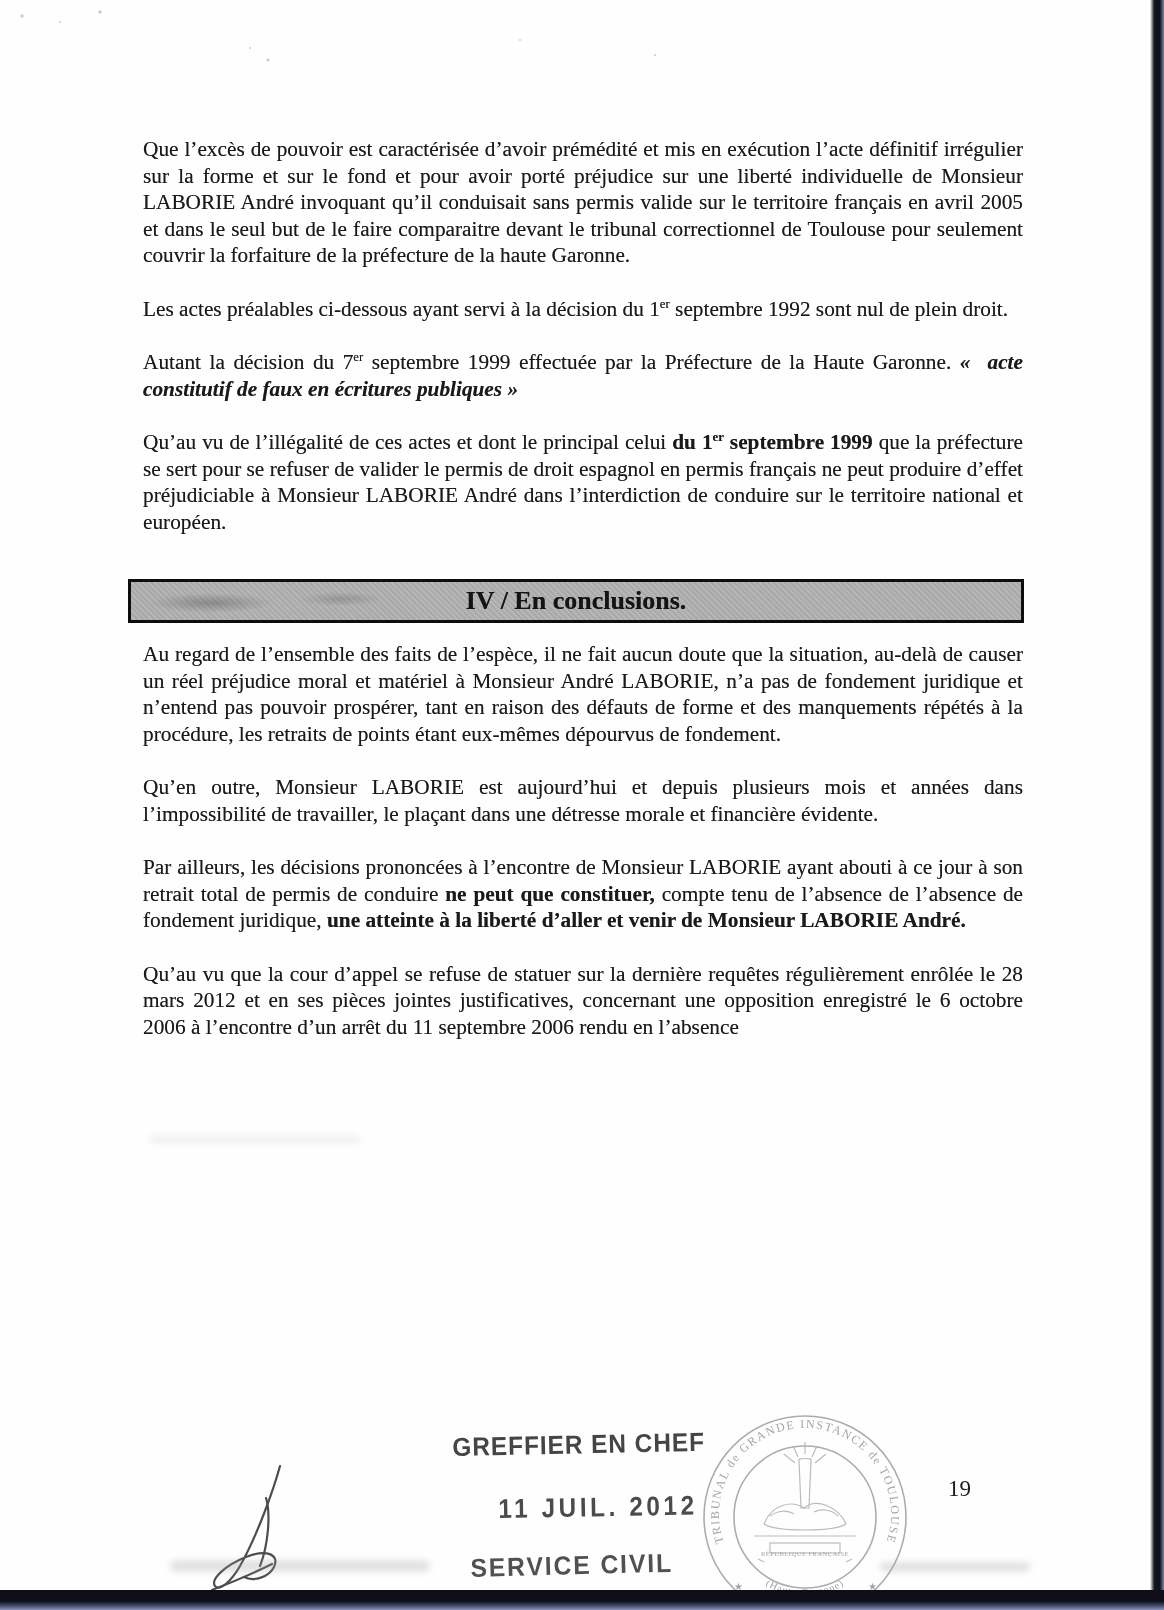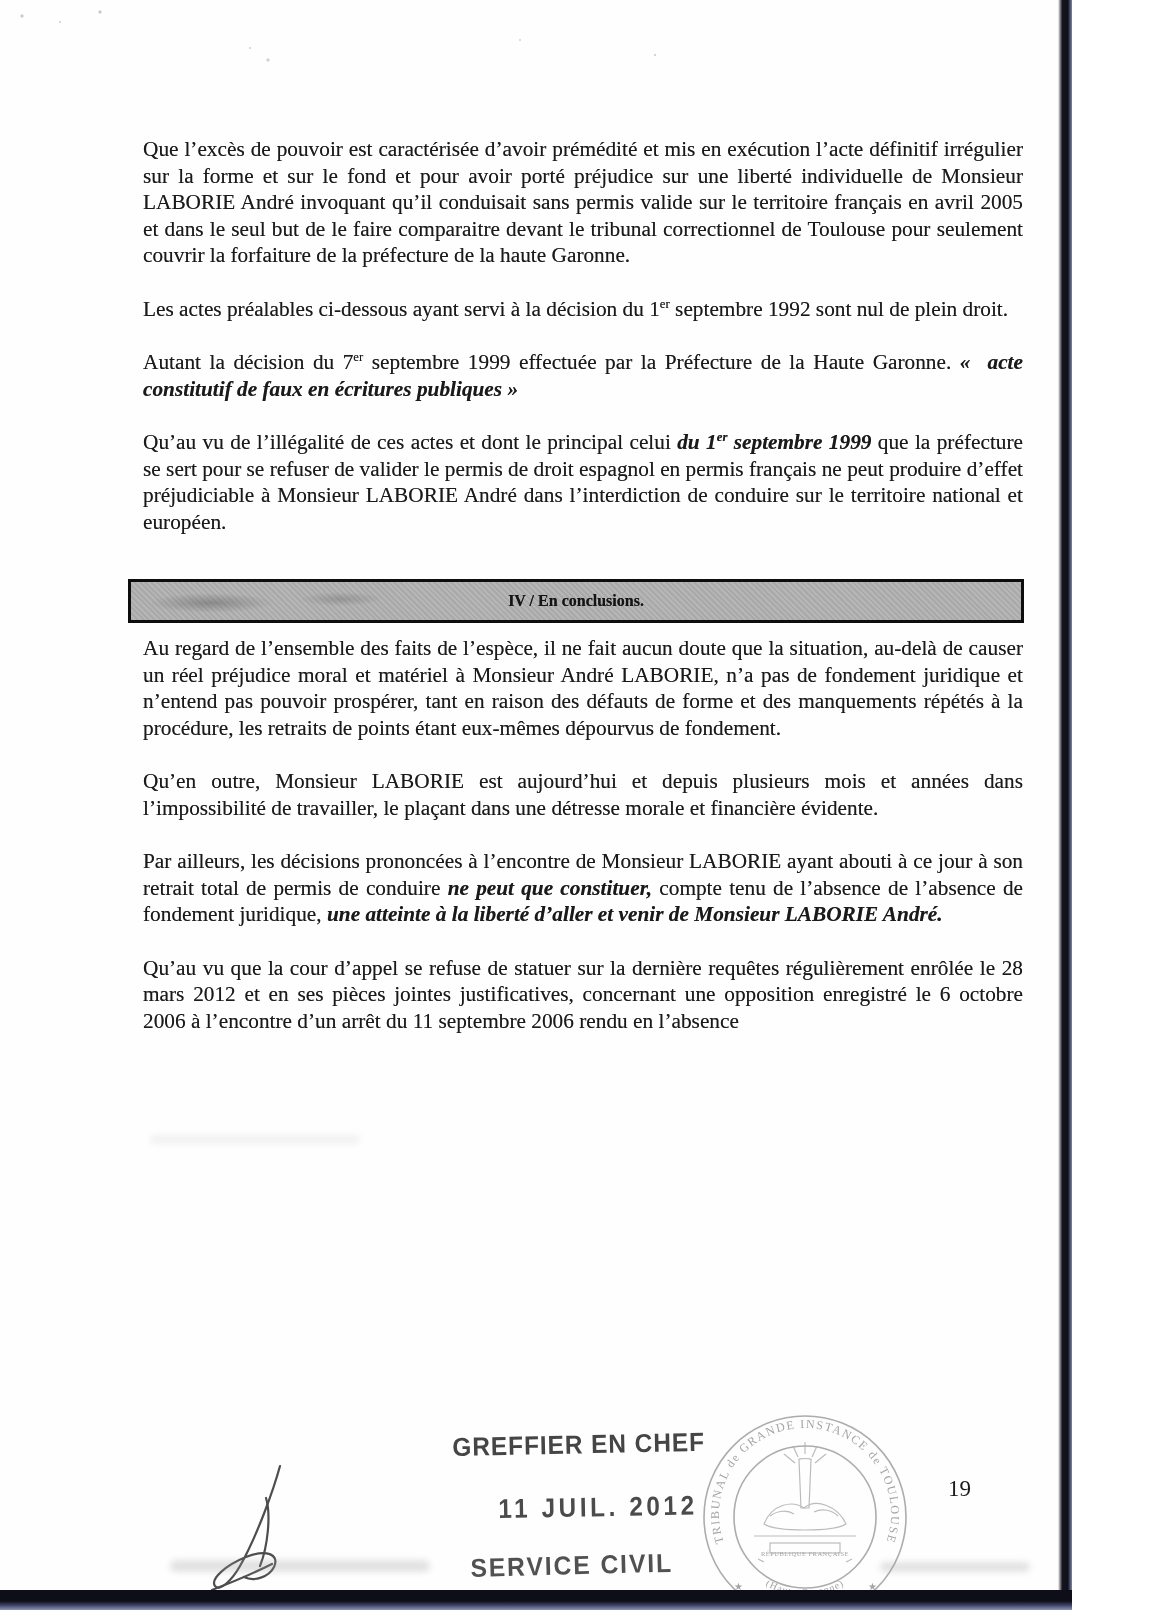--- a/index.html
+++ b/index.html
@@ -2,21 +2,21 @@
 <html lang="fr"><head>
 <meta charset="utf-8">
 <style>
   html,body { margin:0; padding:0; }
   body {
     width:1164px; height:1610px;
     background:#ffffff;
     font-family:"Liberation Serif","DejaVu Serif",serif;
   }
   .page {
-    position:relative; width:1072px; height:1610px;
+    position:relative; width:1164px; height:1610px;
     background:#fefefe; overflow:hidden;
   }
 
   
   .speckles {
     position:absolute; left:0; top:0; width:700px; height:90px;
     background:
       radial-gradient(circle 3px at 22px 16px, #c2c2c6 0 40%, transparent 70%),
       radial-gradient(circle 2px at 60px 22px, #cfcfd2 0 40%, transparent 70%),
       radial-gradient(circle 3px at 100px 12px, #bfbfc4 0 40%, transparent 70%),
@@ -40,36 +40,36 @@
   .content {
     position:absolute; left:143px; top:136px; width:880px;
     color:#1a1a1a;
   }
   .content p {
     margin:0 0 27px 0;
     font-size:21.3px; line-height:26.5px;
     text-align:justify;
     text-shadow:0 0 .4px rgba(20,20,20,.55);
   }
-  .seg-b  { font-weight:bold;font-style:italic; }
+  .seg-b  { font-weight:bold; }
   .seg-bi { font-weight:bold; font-style:italic; }
   .seg-sup{ vertical-align:super; font-size:.6em; line-height:0; }
 
   .section-bar {
     position:relative;
-    margin:44px 0 12px -15px; width:calc(100% + 16px);
+    margin:44px 0 18px -15px; width:calc(100% + 16px);
     box-sizing:border-box;
     border:3px solid #0d0d0d;
     background:
       radial-gradient(ellipse 90px 14px at 80px 55%, rgba(90,90,90,.45), transparent 70%),
       radial-gradient(ellipse 60px 10px at 210px 45%, rgba(100,100,100,.35), transparent 70%),
       repeating-linear-gradient(45deg, rgba(0,0,0,.05) 0 2px, rgba(255,255,255,.05) 2px 4px),
       #b2b2b2;
     text-align:center;
-    font-weight:bold; font-size:16px; line-height:38px;
+    font-weight:bold; font-size:26px; line-height:38px;
     color:#141414;
     text-shadow:0 0 .5px rgba(0,0,0,.6);
   }
 
   
   .stamp {
     position:absolute;
     font-family:"Liberation Sans","DejaVu Sans",sans-serif;
     font-weight:bold; color:#2c2c2c; white-space:nowrap;
   }

